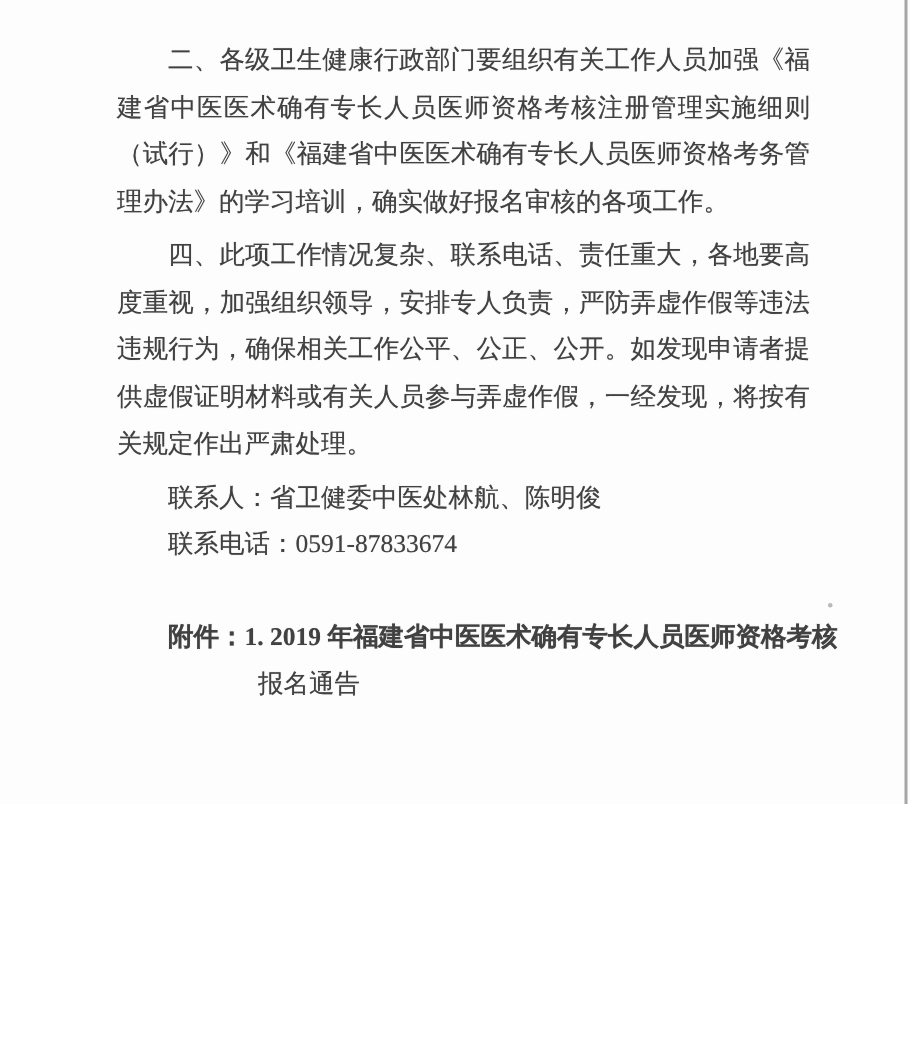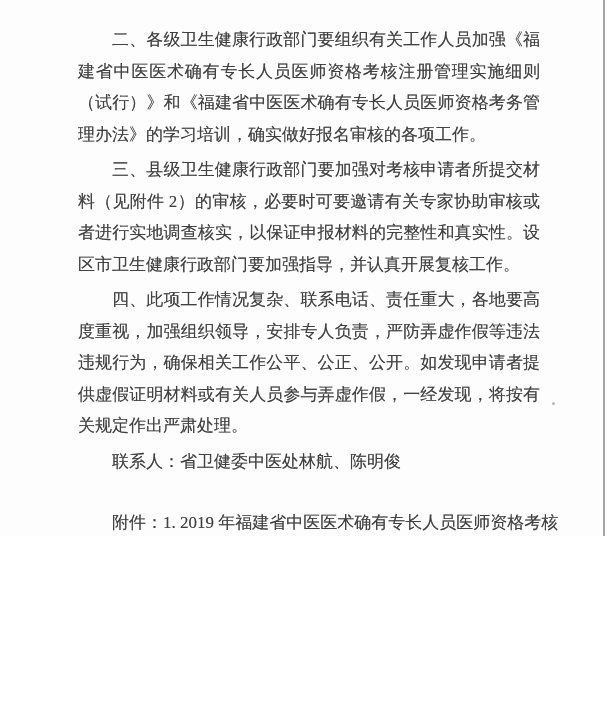--- a/index.html
+++ b/index.html
@@ -26,20 +26,21 @@
   }
   .contact-block{margin:0;}
   .contact-line{
     padding-left:2em;
     white-space:nowrap;
   }
   .attachments{margin-top:30px;}
   .attach-line1{
     padding-left:2em;
     white-space:nowrap;
+    font-weight:bold;
   }
   .attach-line2{
     padding-left:94px;
     white-space:nowrap;
   }
   .edge-line{
     position:absolute;
     top:0;right:2px;
     width:2px;height:706px;
     background:#a6a6a6;
@@ -54,27 +55,27 @@
   .speck.s3{left:347px;top:701px;width:2px;height:2px;}
 </style>
 </head>
 <body>
 
 <div class="page">
   <div class="content">
 
     <p class="para">二、各级卫生健康行政部门要组织有关工作人员加强《福建省中医医术确有专长人员医师资格考核注册管理实施细则（试行）》和《福建省中医医术确有专长人员医师资格考务管理办法》的学习培训，确实做好报名审核的各项工作。</p>
 
-    <p class="para">三、县级卫生健康行政部门要加强对考核申请者所提交材料（见附件 2）的审核，必要时可要邀请有关专家协助审核或者进行实地调查核实，以保证申报材料的完整性和真实性。设区市卫生健康行政部门要加强指导，并认真开展复核工作。</p>
 
     <p class="para">四、此项工作情况复杂、联系电话、责任重大，各地要高度重视，加强组织领导，安排专人负责，严防弄虚作假等违法违规行为，确保相关工作公平、公正、公开。如发现申请者提供虚假证明材料或有关人员参与弄虚作假，一经发现，将按有关规定作出严肃处理。</p>
 
 
     <div class="contact-block">
       <div class="contact-line">联系人：省卫健委中医处林航、陈明俊</div>
+      <div class="contact-line">联系电话：0591-87833674</div>
     </div>
 
     <div class="attachments">
       <div class="attach-line1">附件：1. 2019 年福建省中医医术确有专长人员医师资格考核</div>
       <div class="attach-line2">报名通告</div>
     </div>
 
   </div>
 
   <div class="edge-line"></div>

